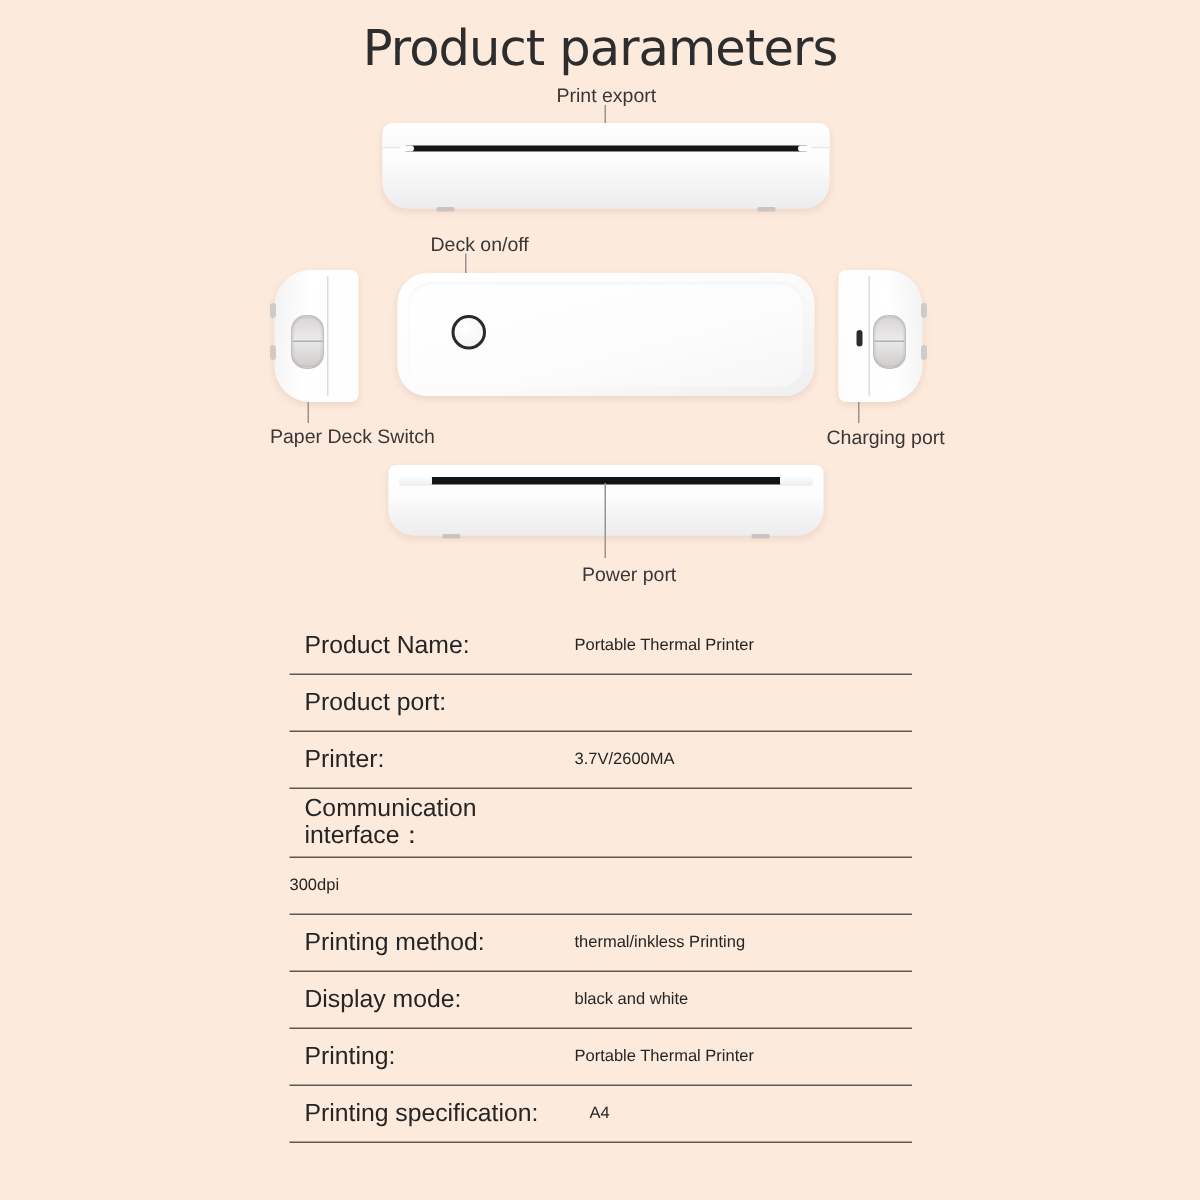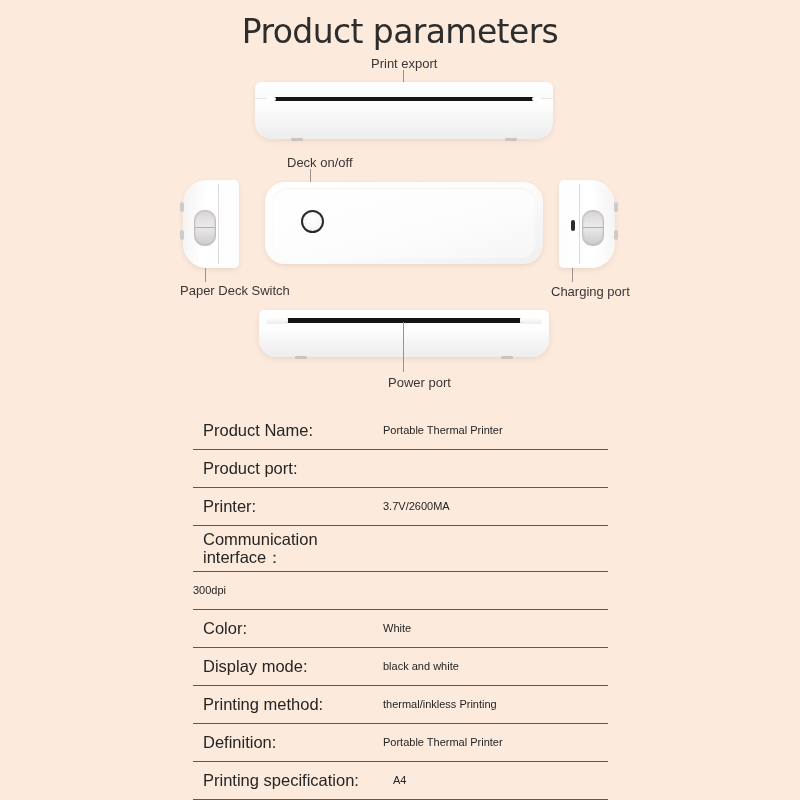--- a/index.html
+++ b/index.html
@@ -331,37 +331,33 @@
   </div>
 
   <div class="spec-row two-line">
     <div class="spec-label">Communication interface：</div>
   </div>
 
   <div class="spec-row">
     <div class="spec-value">300dpi</div>
   </div>
 
-  <div class="spec-row">
-    <div class="spec-label">Color:</div>
-    <div class="spec-value">White</div>
+
+  <div class="spec-row">
+    <div class="spec-label">Printing method:</div>
+    <div class="spec-value">thermal/inkless Printing</div>
   </div>
 
   <div class="spec-row">
     <div class="spec-label">Display mode:</div>
     <div class="spec-value">black and white</div>
   </div>
 
   <div class="spec-row">
-    <div class="spec-label">Printing method:</div>
-    <div class="spec-value">thermal/inkless Printing</div>
-  </div>
-
-  <div class="spec-row">
-    <div class="spec-label">Definition:</div>
+    <div class="spec-label">Printing:</div>
     <div class="spec-value">Portable Thermal Printer</div>
   </div>
 
   <div class="spec-row wide-label">
     <div class="spec-label">Printing specification:</div>
     <div class="spec-value">A4</div>
   </div>
 
 </div>
 

